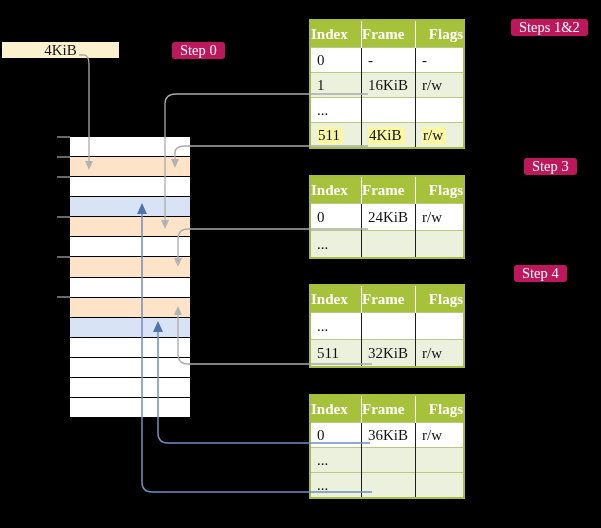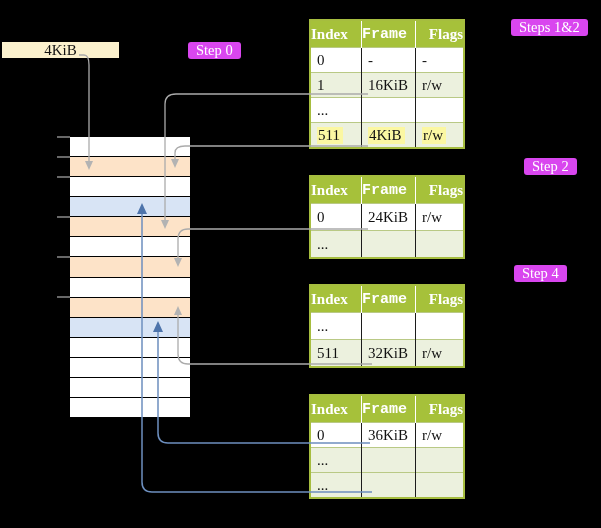--- a/index.html
+++ b/index.html
@@ -7,26 +7,26 @@
     position:relative; width:601px; height:528px; background:#000;
     overflow:hidden; font-family:"Liberation Serif","DejaVu Serif",serif;
   }
   
   .frame-label {
     position:absolute; left:2px; top:42px; width:117px; height:16px;
     background:#fbf1cd; color:#111; font-size:15px; line-height:16px;
     text-align:center;
   }
   .badge {
-    position:absolute; background:#d946ef; color:#fff; font-size:14.5px;
+    position:absolute; background:#be185d; color:#fff; font-size:14.5px;
     height:17px; line-height:17px; padding:0 8px; border-radius:3px;
     white-space:nowrap;
     text-align:center;
   }
-  #badge-step0  { left:188px; top:42px;  }
+  #badge-step0  { left:172px; top:42px;  }
   #badge-steps12{ left:511px; top:19px;  }
   #badge-step3  { left:524px; top:158px; }
   #badge-step4  { left:514px; top:265px; }
   
   #memcol {
     position:absolute; left:70px; top:137px; width:120px; height:280px;
     display:flex; flex-direction:column; z-index:1;
   }
   .mrow { flex:1; border-bottom:1px solid #000; box-sizing:border-box; }
   .mrow:last-child { border-bottom:none; }
@@ -39,21 +39,21 @@
   #t1 { left:309px; top:175px; }
   #t2 { left:309px; top:284px; }
   #t3 { left:309px; top:394px; }
   .pgtable th {
     background:#a6c13a; color:#fff; font-weight:bold; font-size:15px;
     text-align:left; padding:0 0 0 0; height:26px;
     border-right:1px solid #fff;
   }
   .pgtable th:last-child { border-right:none; }
   .pgtable th.c-index { width:50px; }
-  .pgtable th.c-frame { width:53px;font-family:Liberation Mono, monospace; }
+  .pgtable th.c-frame { width:53px; }
   .pgtable th.c-flags { width:47px;text-align:right; }
   .pgtable td {
     font-size:15px; color:#111; padding:0 0 0 6px;
     border-right:1px solid #1c1c1c; border-top:1px solid #b9c985;
     vertical-align:middle; background:#fff;
   }
   .pgtable td:last-child { border-right:none; }
   .pgtable tr.shaded td { background:#ecf1de; }
   #t0 td, #t3 td { height:24px; }
   #t1 td, #t2 td { height:26px; }
@@ -63,21 +63,21 @@
 </style>
 </head>
 <body>
 
 <div id="canvas">
 
   <div class="frame-label">4KiB</div>
 
   <div class="badge" id="badge-step0">Step 0</div>
   <div class="badge" id="badge-steps12">Steps 1&amp;2</div>
-  <div class="badge" id="badge-step3">Step 2</div>
+  <div class="badge" id="badge-step3">Step 3</div>
   <div class="badge" id="badge-step4">Step 4</div>
 
   <div id="memcol">
       <div class="mrow" style="background: rgb(255, 255, 255);"></div>
       <div class="mrow" style="background: rgb(253, 227, 200);"></div>
       <div class="mrow" style="background: rgb(255, 255, 255);"></div>
       <div class="mrow" style="background: rgb(216, 228, 245);"></div>
       <div class="mrow" style="background: rgb(253, 227, 200);"></div>
       <div class="mrow" style="background: rgb(255, 255, 255);"></div>
       <div class="mrow" style="background: rgb(253, 227, 200);"></div>

